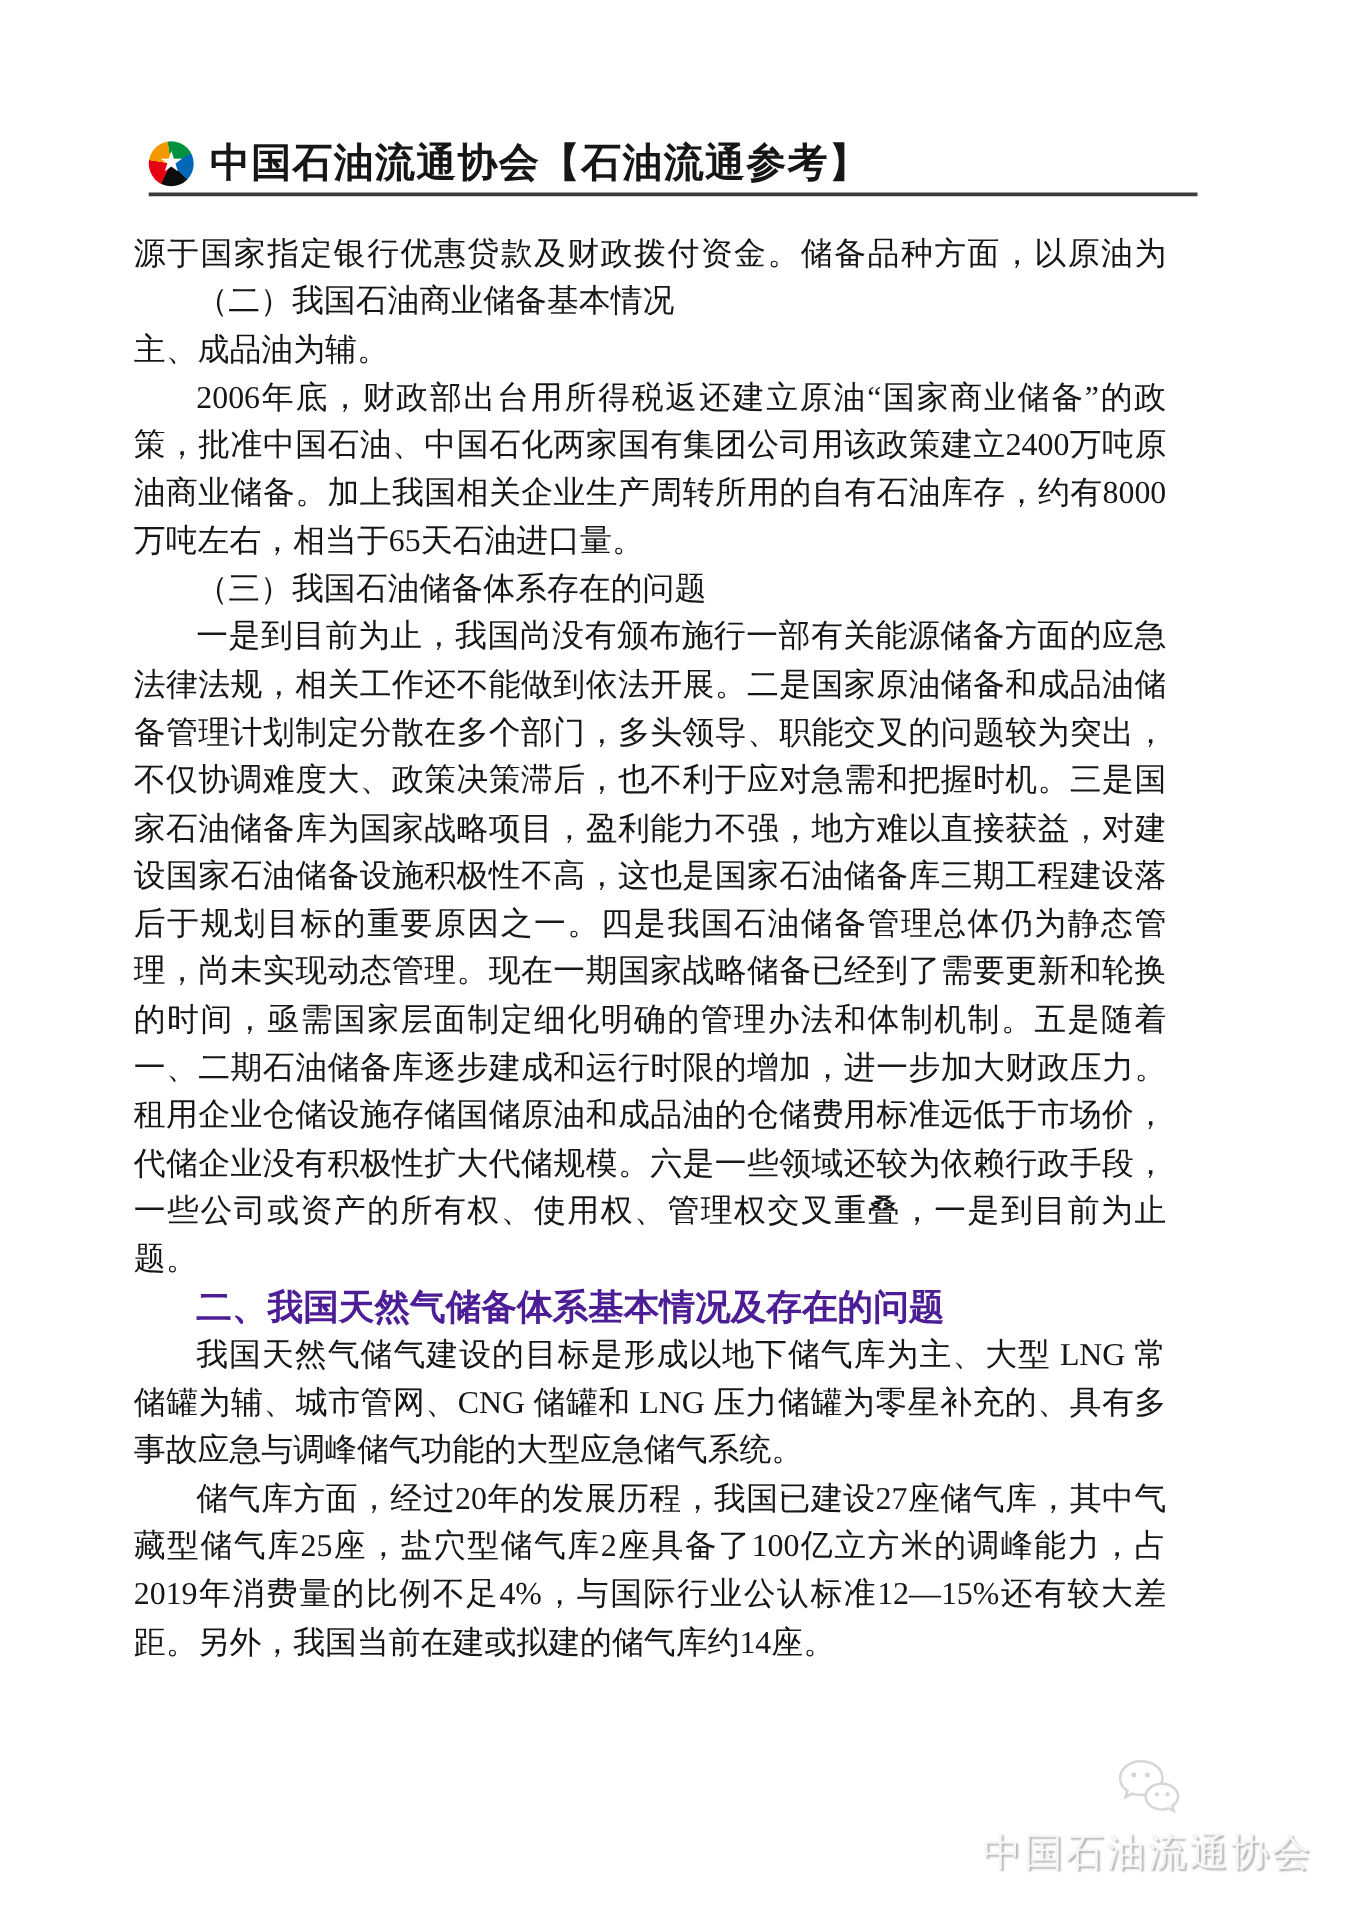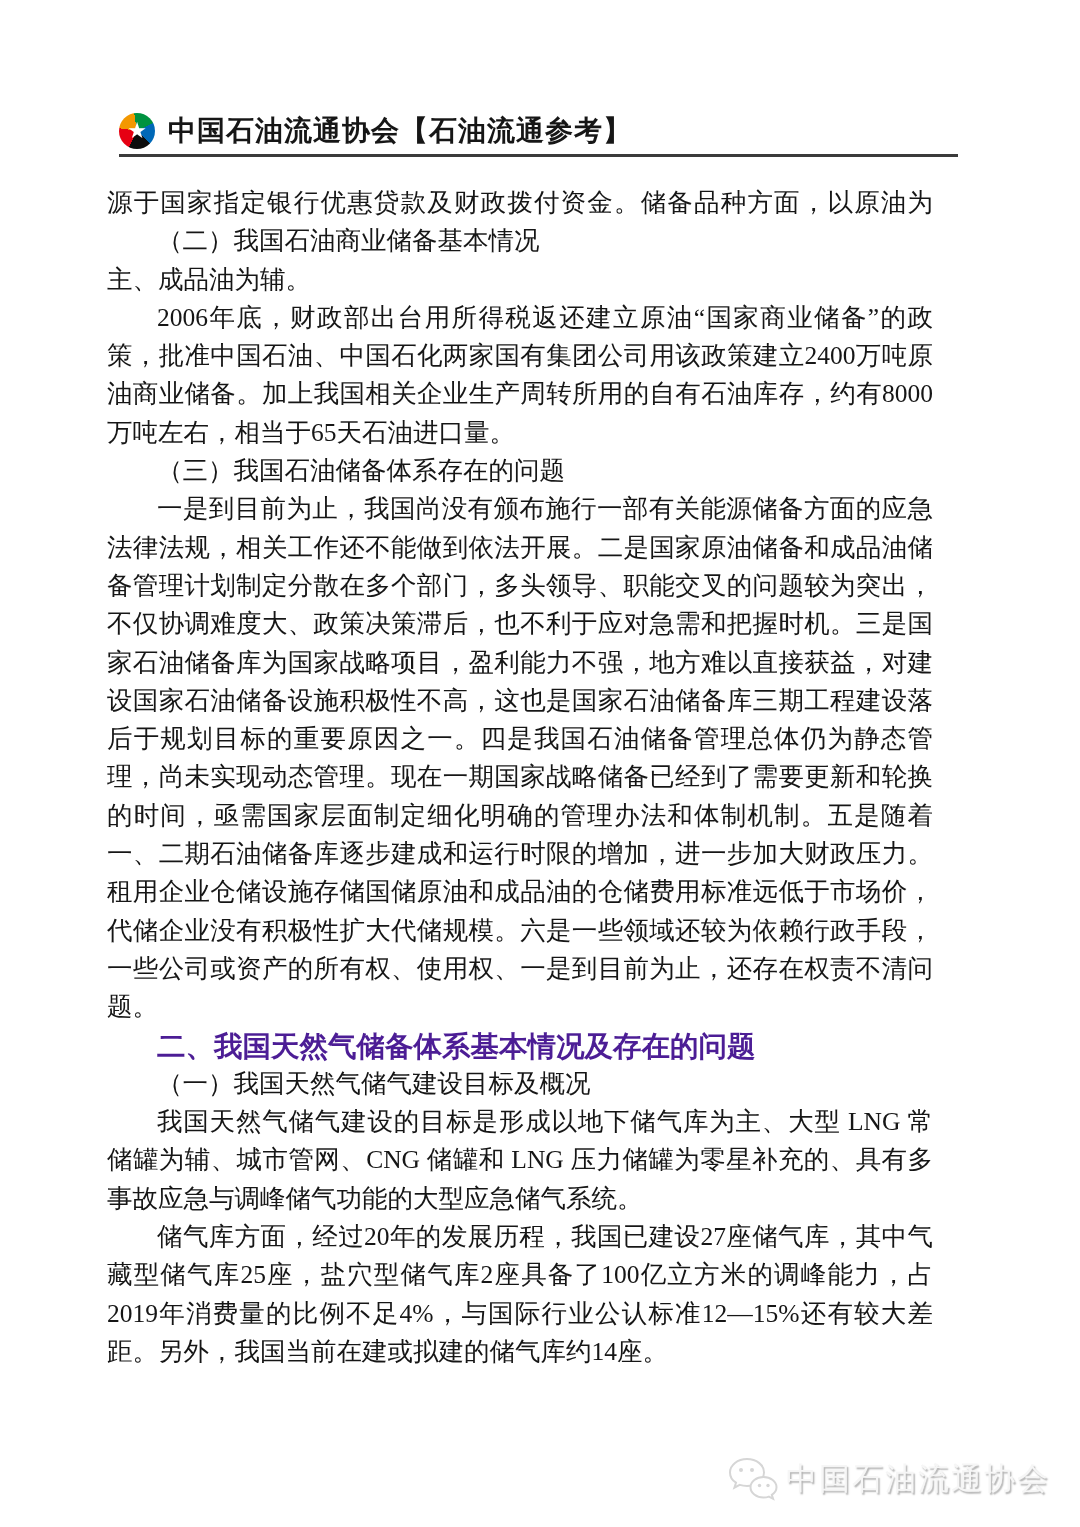--- a/index.html
+++ b/index.html
@@ -11,37 +11,37 @@
           display:flex;align-items:center;gap:13px;}
   .logo{width:36px;height:36px;border-radius:50%;flex:0 0 auto;position:relative;
         background:conic-gradient(from 351deg,
           #00923f 0 72deg, #0068b7 72deg 144deg, #0d0d0d 144deg 216deg,
           #e60012 216deg 288deg, #f39800 288deg 360deg);}
   .logo .star{position:absolute;left:0;top:0;width:36px;height:36px;
         display:flex;align-items:center;justify-content:center;
         color:#ffffff;font-size:22px;line-height:36px;
         font-family:"DejaVu Sans", sans-serif;}
   .header-title{font-family:"Liberation Sans", sans-serif;font-weight:bold;
-        font-size:28px;letter-spacing:1px;color:#161616;white-space:nowrap;}
+        font-size:32px;letter-spacing:1px;color:#161616;white-space:nowrap;}
 
   .header-rule{position:absolute;left:119px;top:154px;width:839px;height:3px;
         background:#3b3b3b;}
 
   
   .content{position:absolute;left:107px;top:184px;width:826px;}
   .line{height:38.3px;line-height:38.3px;font-size:25.5px;color:#161616;
         white-space:nowrap;overflow:hidden;}
   .line.fill{white-space:normal;text-align:justify;text-align-last:justify;}
   .line.indent{text-indent:50px;}
   .line.heading{font-family:"Liberation Sans", sans-serif;font-weight:bold;
         font-size:28.5px;color:#4c1d95;}
 
   
   .footer{position:absolute;right:30px;bottom:24px;display:flex;
-        align-items:center;gap:8px;}
+        align-items:center;gap:8px;flex-direction:column;}
   .wechat-icon{width:52px;height:48px;flex:0 0 auto;}
   .watermark-text{font-family:"Liberation Sans", sans-serif;font-size:31px;
         letter-spacing:2px;color:#f6f6f6;
         text-shadow:1.5px 1.5px 1.5px rgba(160,160,160,.8);
         white-space:nowrap;}
 </style>
 </head>
 <body>
 
 <div class="header">
@@ -66,24 +66,23 @@
     <div class="line fill">备管理计划制定分散在多个部门，多头领导、职能交叉的问题较为突出，</div>
     <div class="line fill">不仅协调难度大、政策决策滞后，也不利于应对急需和把握时机。三是国</div>
     <div class="line fill">家石油储备库为国家战略项目，盈利能力不强，地方难以直接获益，对建</div>
     <div class="line fill">设国家石油储备设施积极性不高，这也是国家石油储备库三期工程建设落</div>
     <div class="line fill">后于规划目标的重要原因之一。四是我国石油储备管理总体仍为静态管</div>
     <div class="line fill">理，尚未实现动态管理。现在一期国家战略储备已经到了需要更新和轮换</div>
     <div class="line fill">的时间，亟需国家层面制定细化明确的管理办法和体制机制。五是随着</div>
     <div class="line fill">一、二期石油储备库逐步建成和运行时限的增加，进一步加大财政压力。</div>
     <div class="line fill">租用企业仓储设施存储国储原油和成品油的仓储费用标准远低于市场价，</div>
     <div class="line fill">代储企业没有积极性扩大代储规模。六是一些领域还较为依赖行政手段，</div>
-    <div class="line fill">一些公司或资产的所有权、使用权、一是到目前为止，还存在权责不清问</div>
+    <div class="line fill">一些公司或资产的所有权、使用权、管理权交叉重叠，一是到目前为止</div>
     <div class="line">题。</div>
     <div class="line indent heading">二、我国天然气储备体系基本情况及存在的问题</div>
-    <div class="line indent">（一）我国天然气储气建设目标及概况</div>
     <div class="line fill indent">我国天然气储气建设的目标是形成以地下储气库为主、大型 LNG 常压</div>
     <div class="line fill">储罐为辅、城市管网、CNG 储罐和 LNG 压力储罐为零星补充的、具有多级</div>
     <div class="line">事故应急与调峰储气功能的大型应急储气系统。</div>
     <div class="line fill indent">储气库方面，经过20年的发展历程，我国已建设27座储气库，其中气</div>
     <div class="line fill">藏型储气库25座，盐穴型储气库2座具备了100亿立方米的调峰能力，占</div>
     <div class="line fill">2019年消费量的比例不足4%，与国际行业公认标准12—15%还有较大差</div>
     <div class="line">距。另外，我国当前在建或拟建的储气库约14座。</div>
   </div>
 
 <div class="footer">

